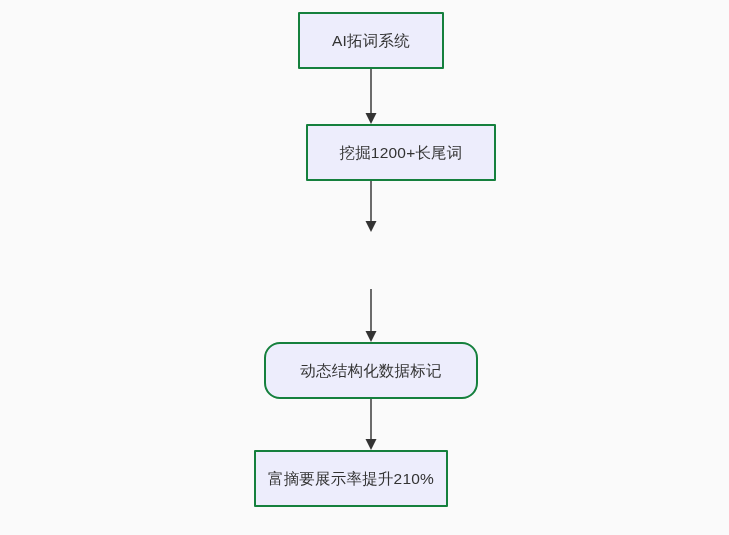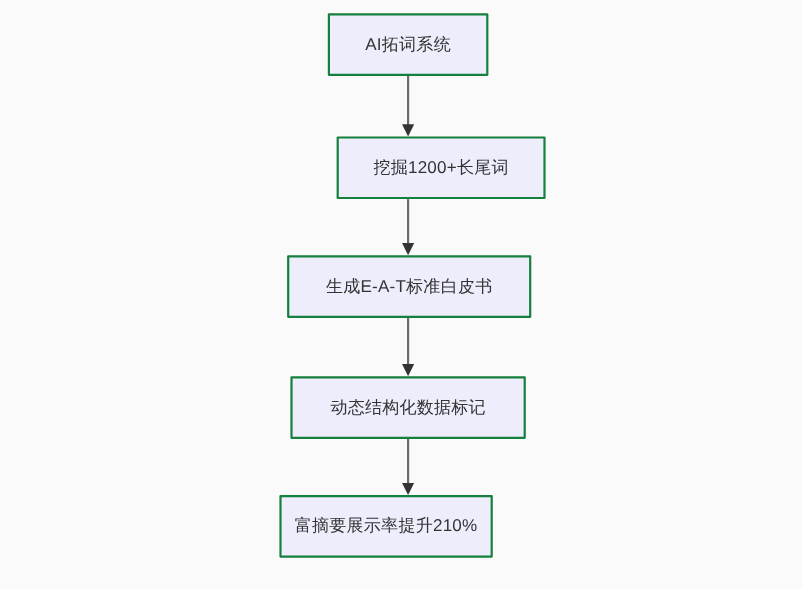--- a/index.html
+++ b/index.html
@@ -79,25 +79,22 @@
   </div>
 
   <div class="node" style="left:298px; top:12px; width:146px; height:57px;">
     <span class="node-label">AI拓词系统</span>
   </div>
 
   <div class="node" style="left:276px; top:124px; width:190px; height:57px;margin-left:30px;">
     <span class="node-label">挖掘1200+长尾词</span>
   </div>
 
-  <div class="node" style="left:261px; top:232px; width:222px; height:57px;">
-    <span class="node-label">生成E-A-T标准白皮书</span>
-  </div>
 
-  <div class="node" style="left:264px; top:342px; width:214px; height:57px;">
+  <div class="node" style="left:264px; top:342px; width:214px; height:57px;border-radius:16px;">
     <span class="node-label">动态结构化数据标记</span>
   </div>
 
   <div class="node" style="left:254px; top:450px; width:194px; height:57px;">
     <span class="node-label">富摘要展示率提升210%</span>
   </div>
 
 </div>
 
 </body></html>

